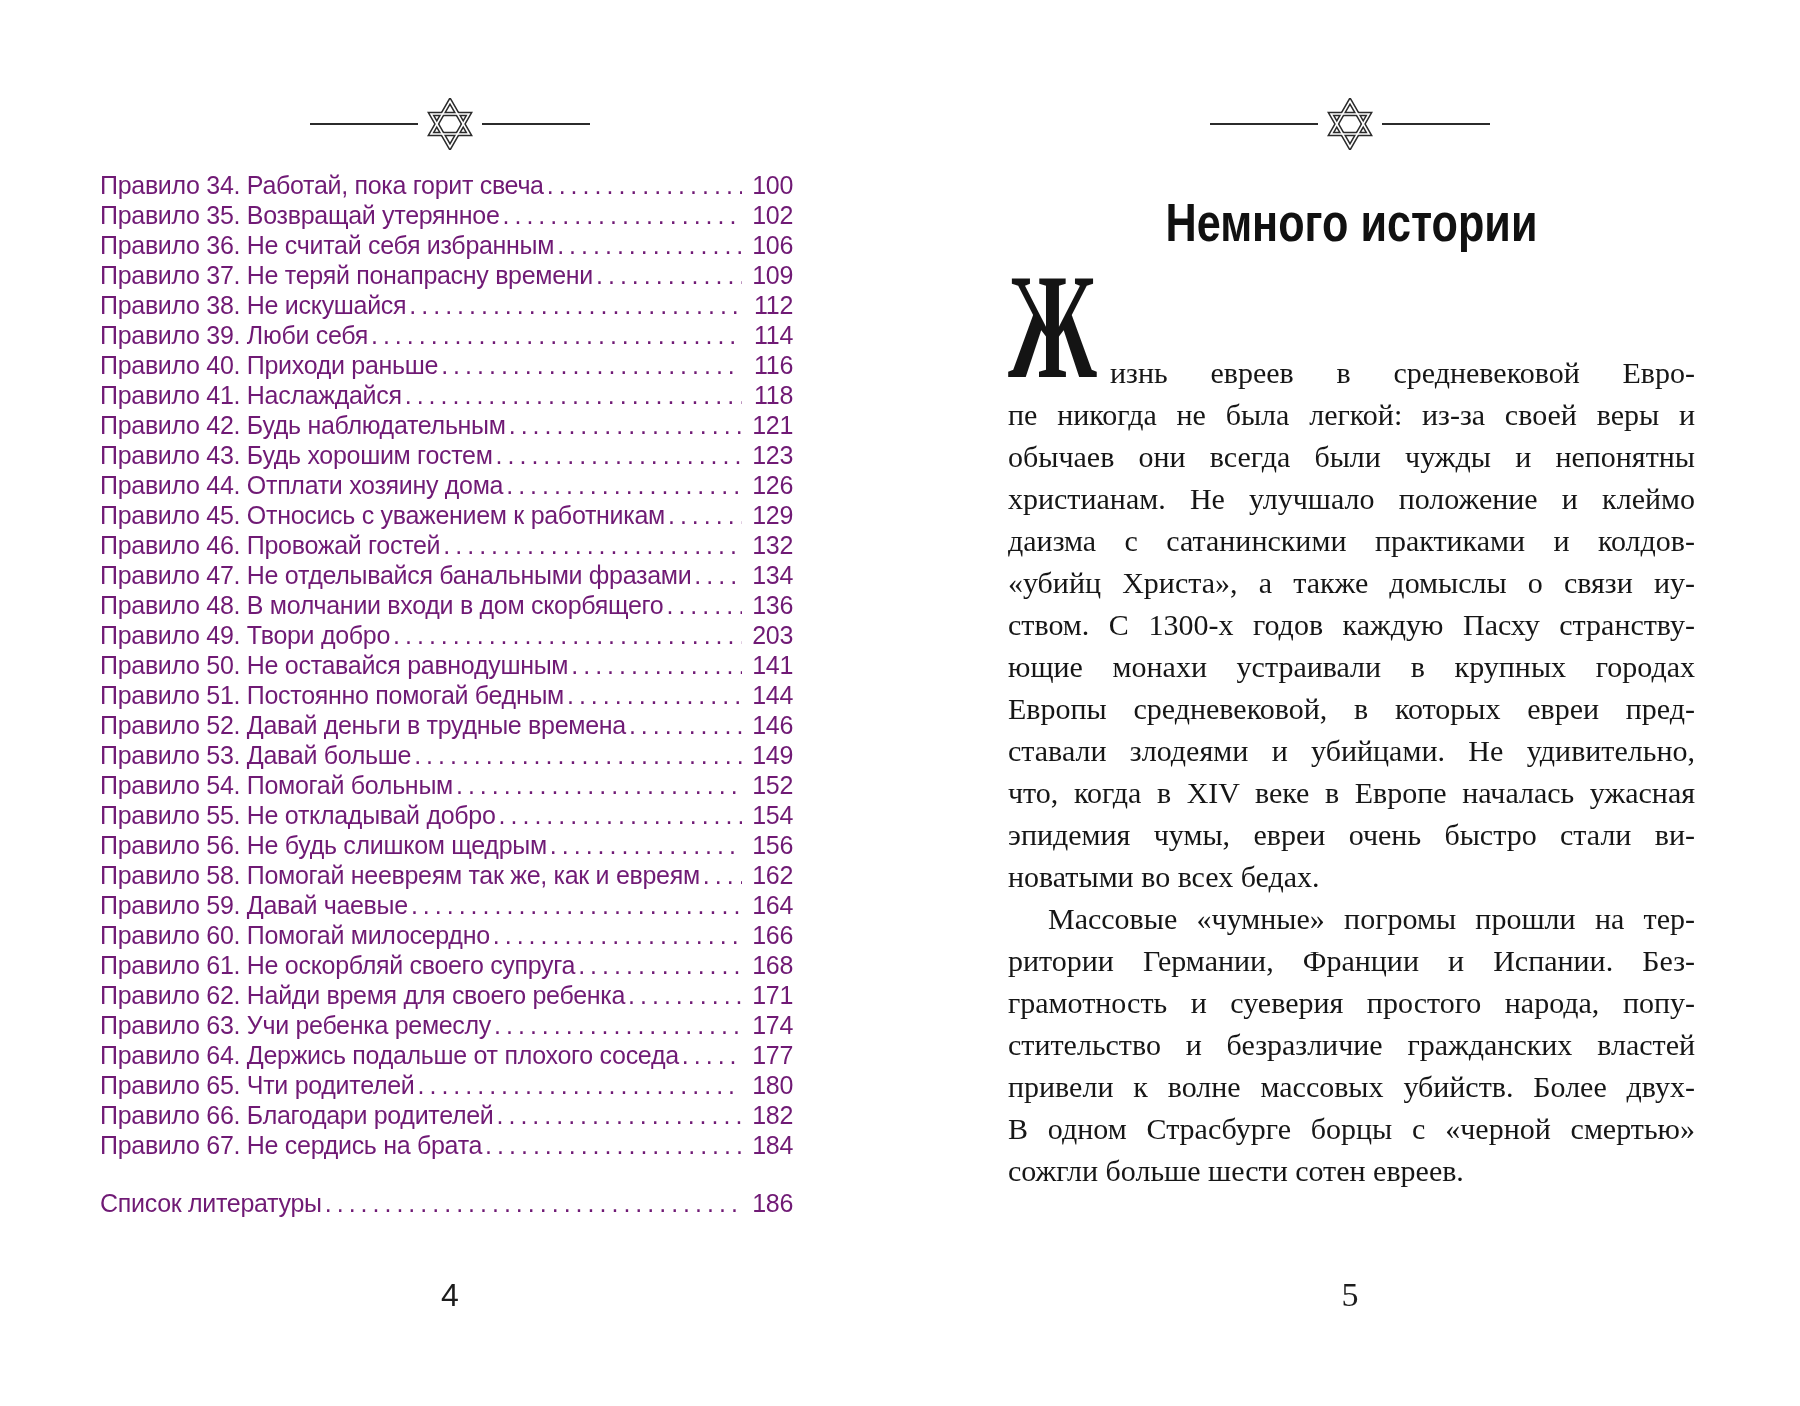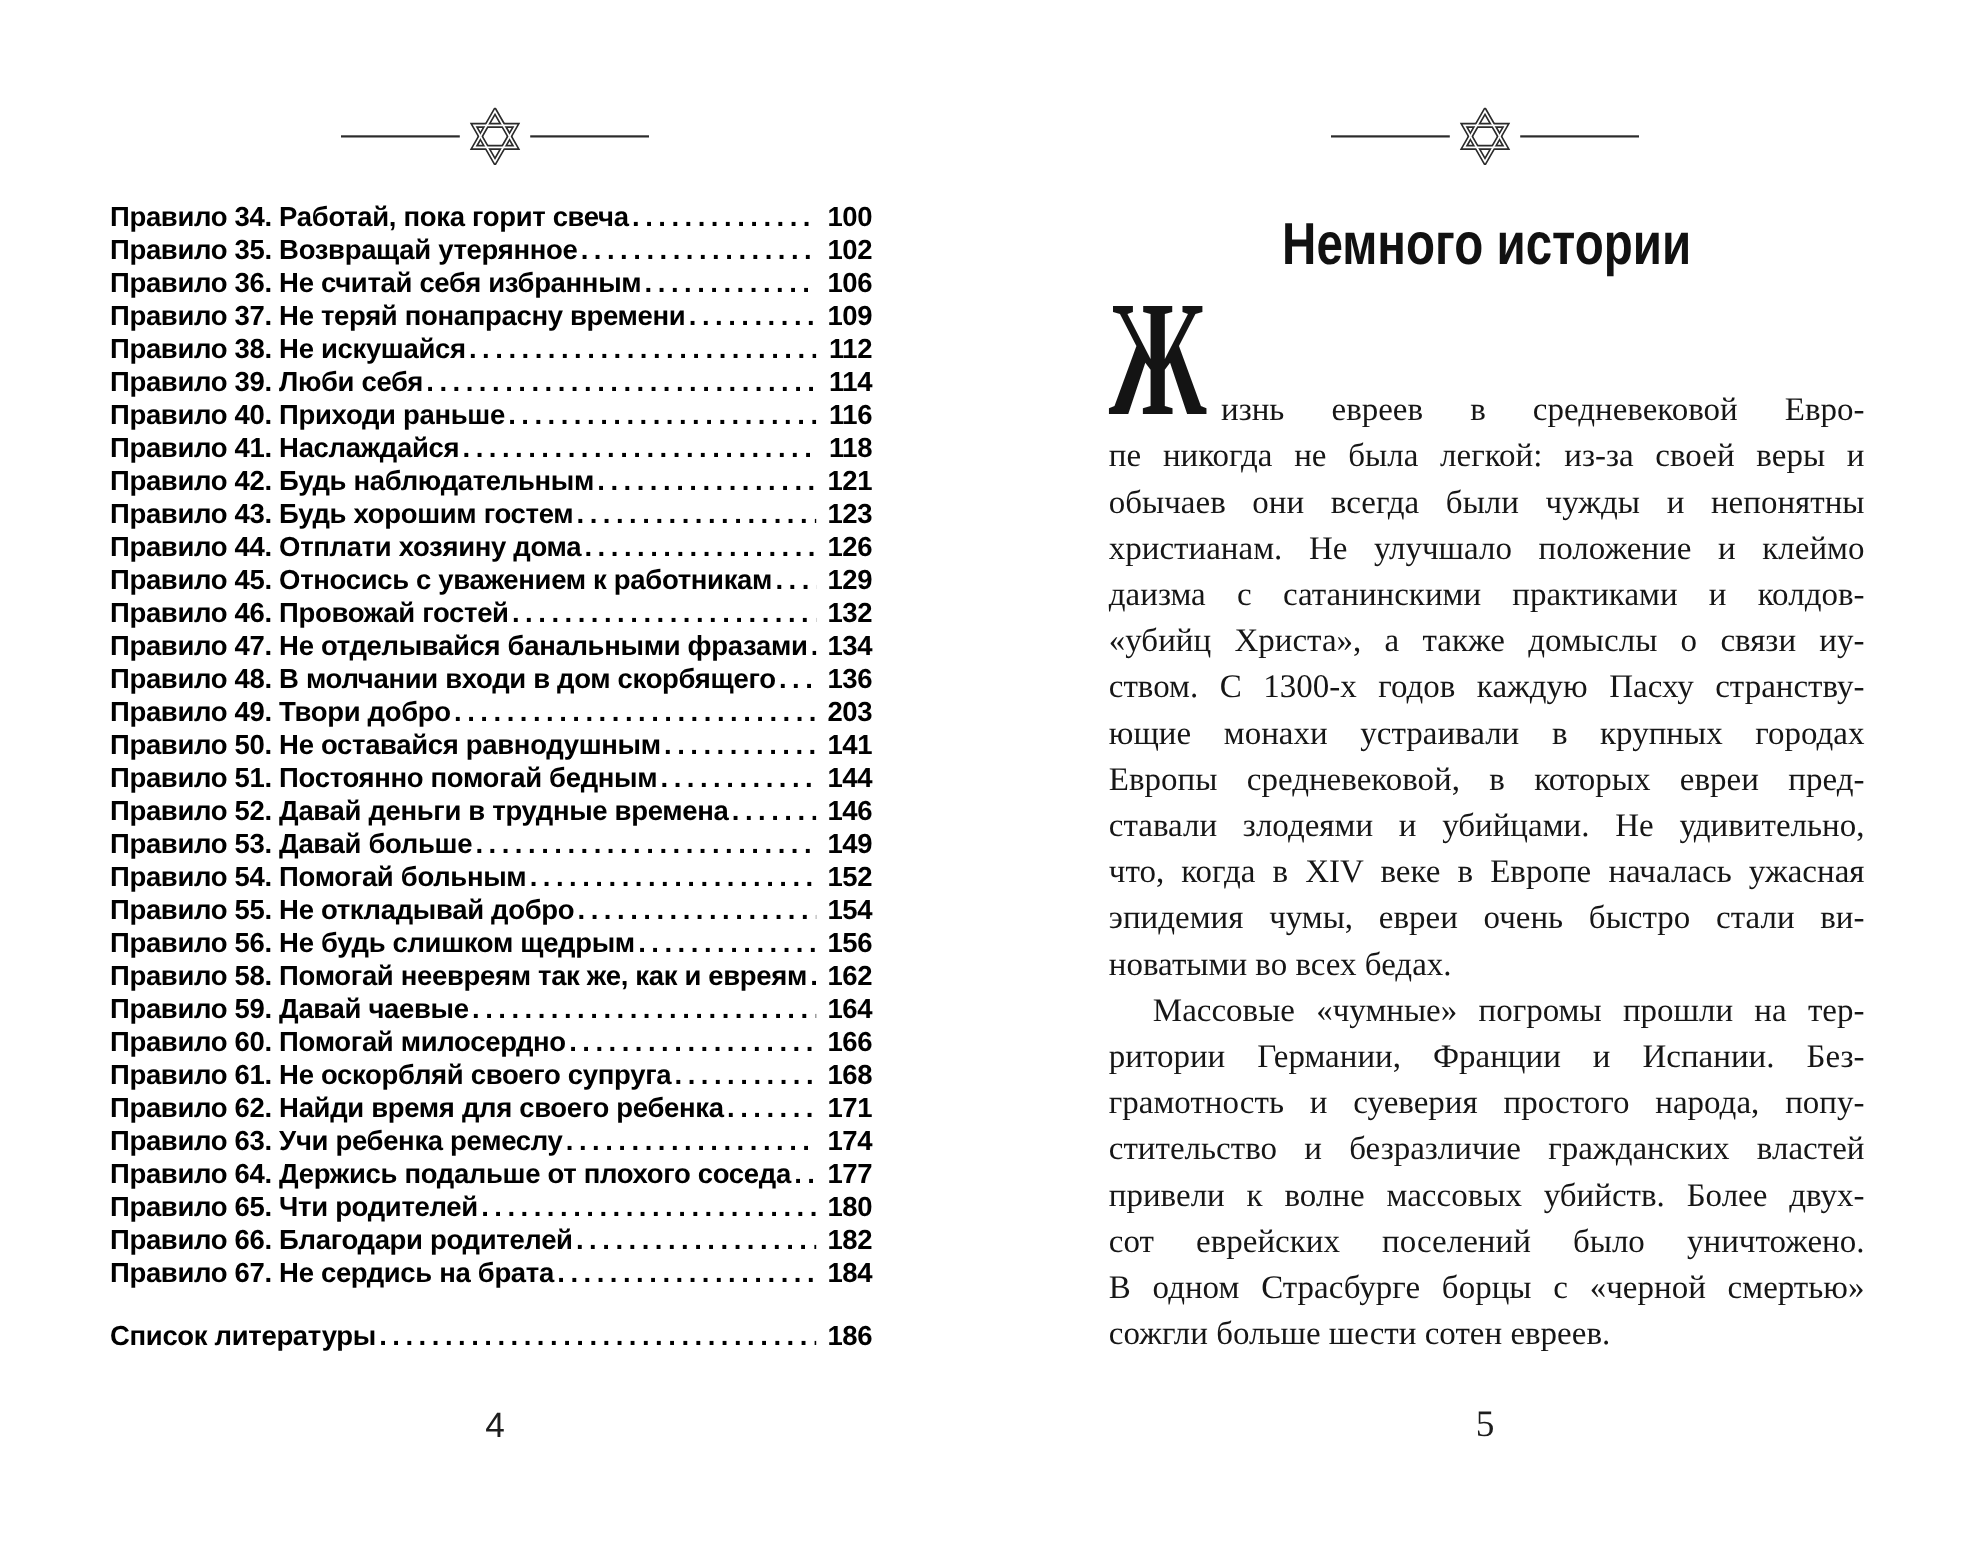--- a/index.html
+++ b/index.html
@@ -7,21 +7,21 @@
   body { width:1800px; height:1406px; font-family:"Liberation Sans", sans-serif; color:#1d1d1d; }
   .spread { position:relative; width:1800px; height:1406px; display:flex; background:#ffffff; }
   .page { position:relative; width:900px; height:1406px; overflow:hidden; }
 
   
   .ornament { margin:98px auto 0; width:280px; display:flex; align-items:center; justify-content:center; }
   .orn-line { flex:1; height:2px; background:#2b2b2b; }
   .orn-star { margin:0 9px; display:block; }
 
   
-  .toc { margin-top:32px; padding:0 107px 0 100px; font-size:25px; line-height:30px; letter-spacing:-0.3px; color:#000000;font-weight:bold; }
+  .toc { margin-top:20px; padding:0 107px 0 100px; font-size:25px; line-height:30px; letter-spacing:-0.3px; color:#701a75; }
   .toc-row { display:flex; align-items:baseline; height:30px; }
   .toc-label { white-space:nowrap; }
   .toc-dots { flex:1 1 auto; min-width:0; overflow:hidden; margin:0 3px; }
   .toc-dots::after { content:"......................................................................................................................................................"; letter-spacing:5px; }
   .toc-page { white-space:nowrap; min-width:48px; text-align:right; }
   .toc-closing { margin-top:28px; }
 
   
   .chapter { padding:0 105px 0 108px; }
   .chapter-title { margin-top:42px; font-size:54px; line-height:60px; font-weight:bold; text-align:center; transform:scaleX(0.8); transform-origin:50% 50%; color:#111111; font-family:"Liberation Sans", sans-serif; }
@@ -281,21 +281,20 @@
             </div>
         </div>
         <div class="para">
           <div class="lines indent-first">
 
           <div class="line">Массовые «чумные» погромы прошли на тер-</div>
               <div class="line">ритории Германии, Франции и Испании. Без-</div>
               <div class="line">грамотность и суеверия простого народа, попу-</div>
               <div class="line">стительство и безразличие гражданских властей</div>
               <div class="line">привели к волне массовых убийств. Более двух-</div>
-              <div class="line">сот еврейских поселений было уничтожено.</div>
               <div class="line">В одном Страсбурге борцы с «черной смертью»</div>
               <div class="line">сожгли больше шести сотен евреев.</div>
             </div>
         </div>
       </div>
     </div>
 
     <div class="page-num serif">5</div>
   </div>
 

